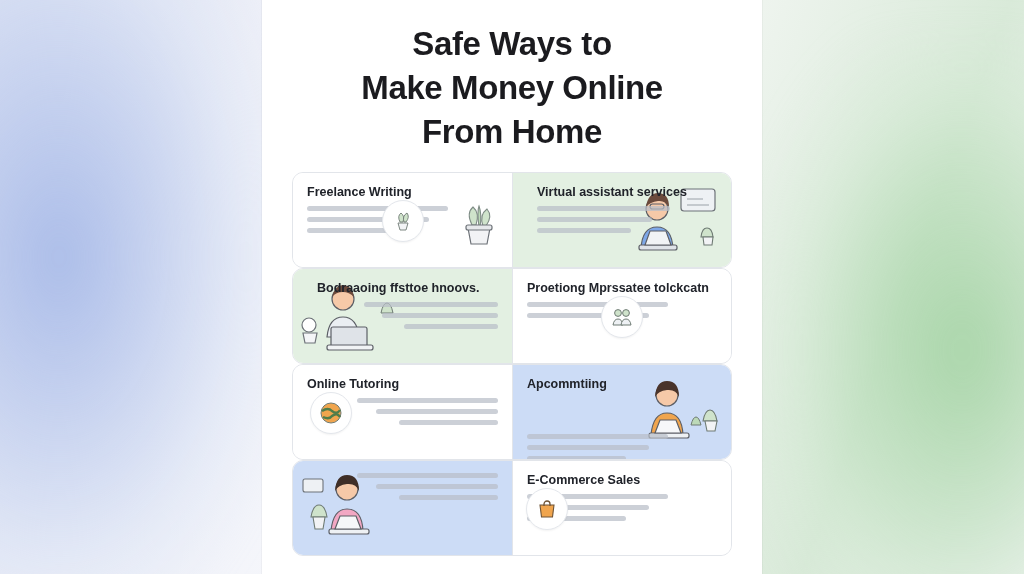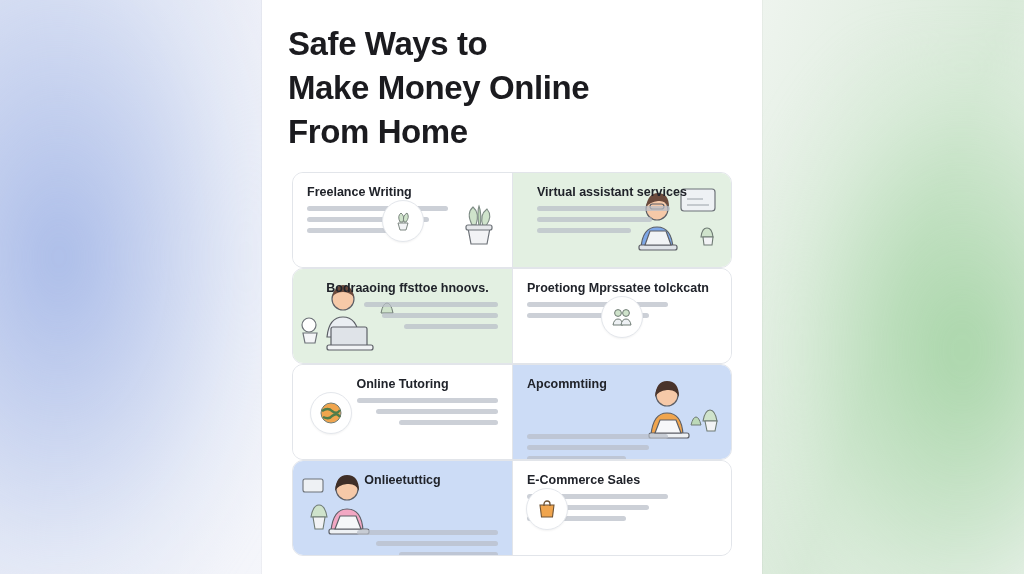--- a/index.html
+++ b/index.html
@@ -38,21 +38,21 @@
     position: absolute;
     left: 262px;
     top: 0;
     width: 500px;
     height: 574px;
     background: #ffffff;
     box-shadow: 0 0 0 1px rgba(0,0,0,0.03);
   }
   .title-block {
     padding: 22px 26px 0 26px;
-    text-align: left;
+    text-align: center;
   }
   .title-line {
     font-size: 33px;
     font-weight: bold;
     color: #1b1b1f;
     letter-spacing: -0.4px;
     line-height: 1.33;
     white-space: nowrap;
   }
   .grid {
@@ -86,21 +86,21 @@
   .cell.tint-white { background: #ffffff; }
 
   .cell-title {
     font-size: 12.5px;
     font-weight: bold;
     color: #20232a;
     margin-bottom: 7px;
     position: relative;
     z-index: 3;
   }
-  .cell.align-right .cell-title { text-align: center; }
+  .cell.align-right .cell-title { text-align: left; }
   .cell-lines {
     position: relative;
     z-index: 3;
   }
   .line {
     height: 5px;
     border-radius: 3px;
     background: #b9bec7;
     opacity: 0.72;
     margin-bottom: 6px;
@@ -272,21 +272,20 @@
               <path d="M84 50 q2 -11 7 -11 q5 0 7 11z" fill="#cfe3cb" stroke="#6f7b74" stroke-width="1.1"></path>
               <path d="M86 50 h12 l-2 10 h-8z" fill="#f2f3f5" stroke="#6f7b74" stroke-width="1.1"></path>
               <path d="M72 54 q2 -8 5 -8 q3 0 5 8z" fill="#bcd9b8" stroke="#6f7b74" stroke-width="1"></path>
             </svg>
           </div>
         </div>
       </div>
 
       <div class="row">
         <div class="cell tint-blue align-right">
-          <div class="cell-title">Onlieetutticg</div>
           <div class="cell-lines">
             <div class="line w1"></div>
             <div class="line w2"></div>
             <div class="line w3"></div>
           </div>
           <div class="art" style="left:2px; top:4px;">
             <svg width="112" height="88" viewBox="0 0 112 88">
               <rect x="8" y="14" width="20" height="13" rx="2" fill="#eef1f4" stroke="#6d7278" stroke-width="1.1"></rect>
               <circle cx="52" cy="24" r="11" fill="#f6c9a8" stroke="#5c5f66" stroke-width="1.2"></circle>
               <path d="M40 26 q1 -16 12 -16 q12 0 12 16 q-3 -8 -12 -7 q-9 1 -12 7z" fill="#3f2e27"></path>

